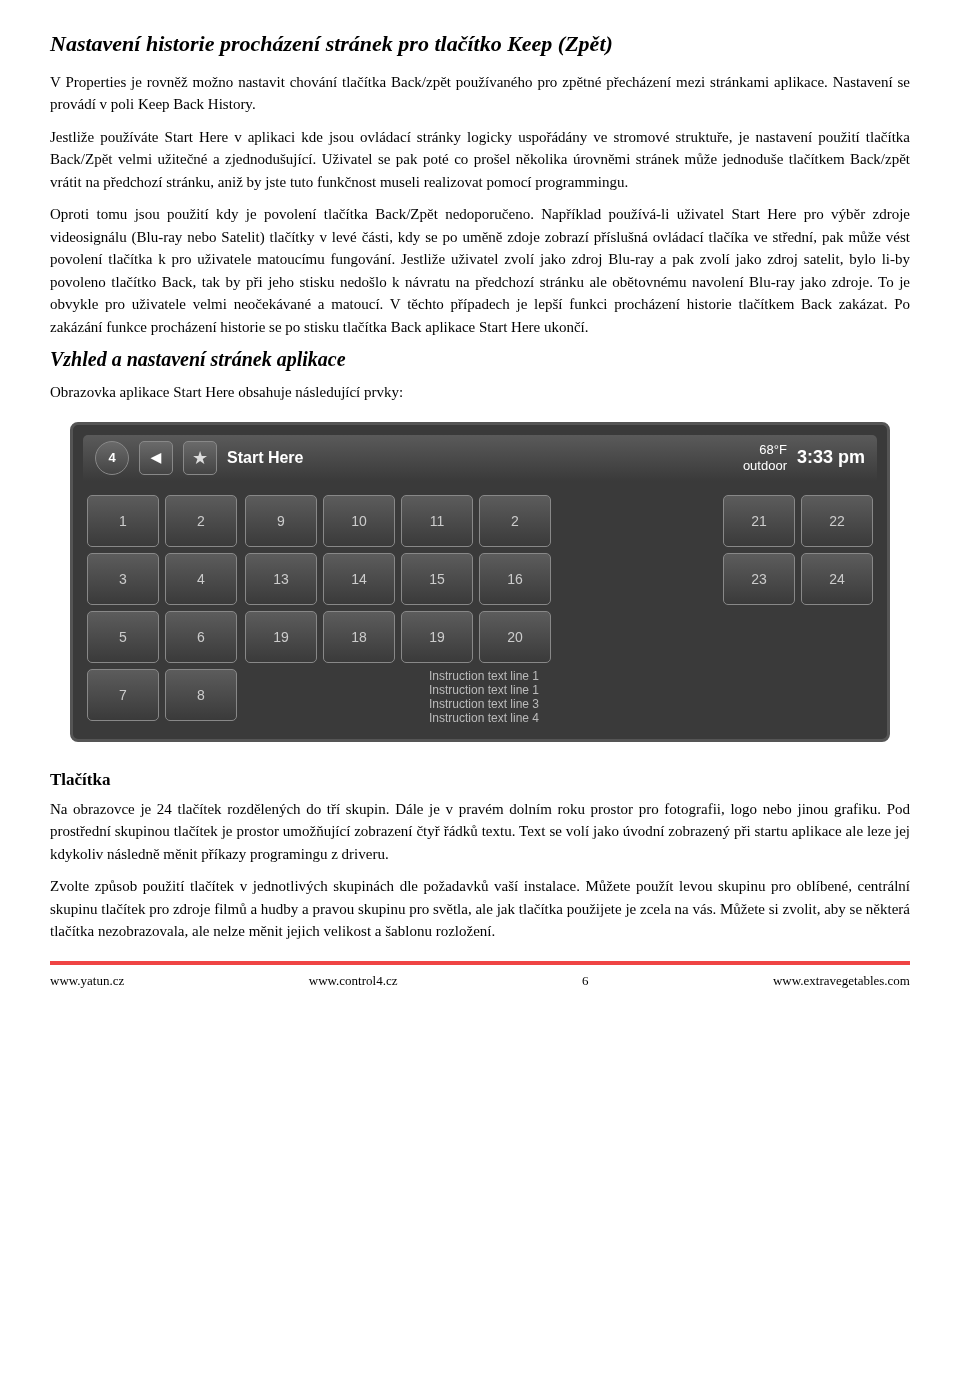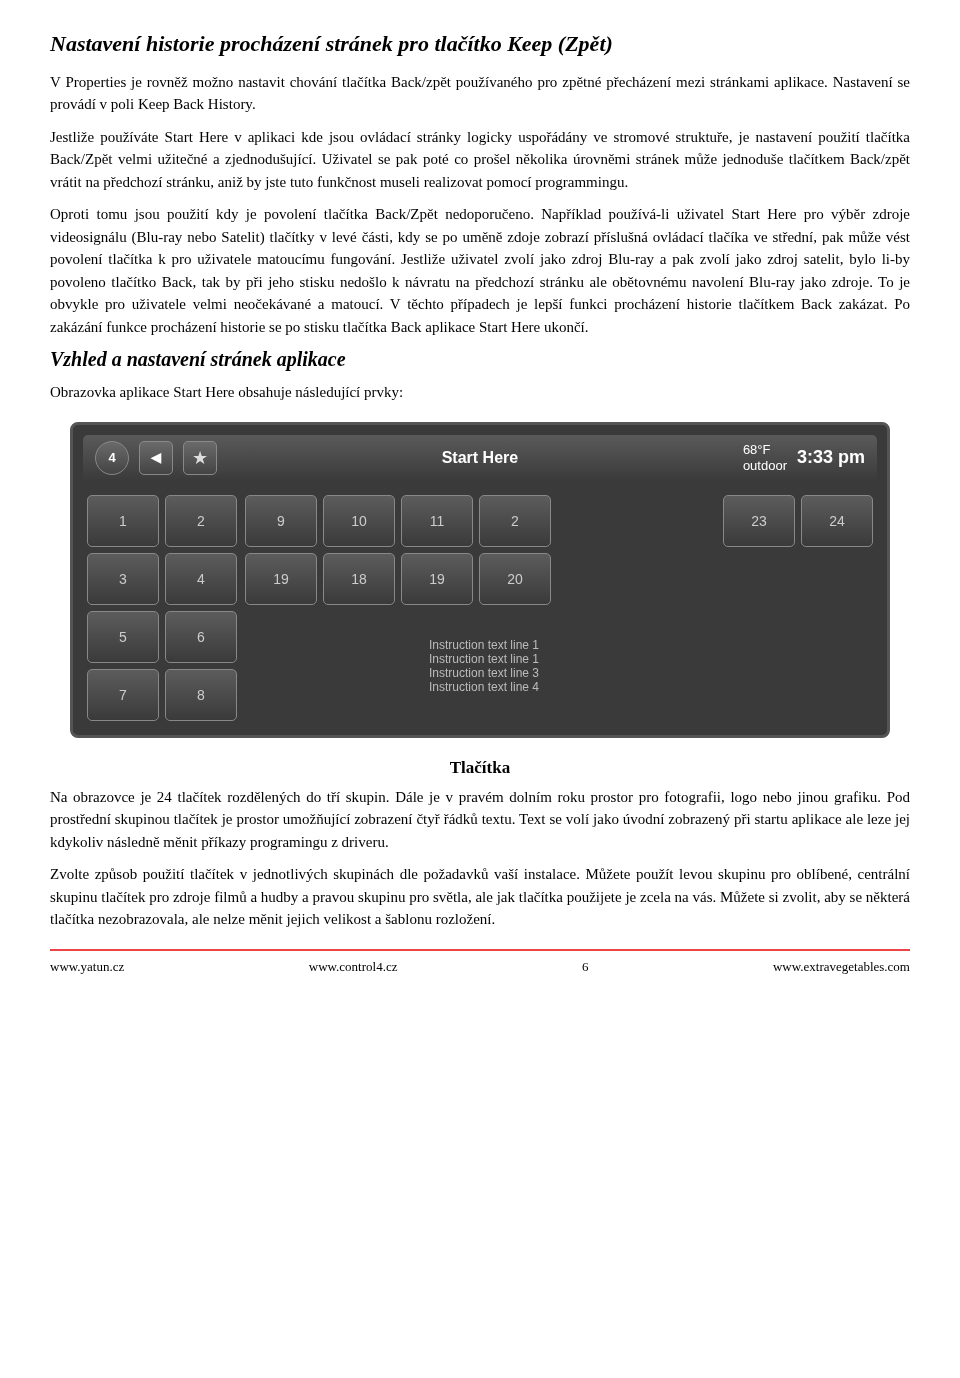--- a/index.html
+++ b/index.html
@@ -70,31 +70,30 @@
       width: 34px; height: 34px;
       border-radius: 5px;
       background: linear-gradient(to bottom, #6a6a6a, #444);
       border: 1px solid #888;
       display: flex; align-items: center; justify-content: center;
       color: #ddd;
       font-size: 18px;
     }
     .ui-title-area {
       flex: 1;
-      text-align: center;
       color: #fff;
       font-family: Arial, sans-serif;
       font-size: 16px;
       font-weight: bold;
     }
     .ui-weather {
       color: #fff;
       font-family: Arial, sans-serif;
       font-size: 13px;
-      text-align: left;
+      text-align: right;
       line-height: 1.2;
     }
     .ui-time {
       color: #fff;
       font-family: Arial, sans-serif;
       font-size: 18px;
       font-weight: bold;
     }
     .ui-buttons-area {
       display: flex;
@@ -131,31 +130,30 @@
       color: #bbb;
       font-family: Arial, sans-serif;
       font-size: 12px;
       text-align: center;
     }
     .footer-bar {
       display: flex;
       justify-content: space-between;
       align-items: center;
       margin-top: 18px;
-      border-top: 2px solid #ef4444;
+      border-top: 4px solid #ef4444;
       padding-top: 8px;
       font-size: 13px;
       color: #000;
     }
     h3.sub-section-title {
       font-size: 17px;
       font-weight: bold;
-      margin-top: 20px;
+      margin-top: 28px;
       margin-bottom: 8px;
-      text-align: center;
     }
   </style>
 </head>
 <body>
 
 <h1 class="page-title">Nastavení historie procházení stránek pro tlačítko Keep (Zpět)</h1>
 
 <p>V Properties je rovněž možno nastavit chování tlačítka Back/zpět používaného pro zpětné přecházení mezi stránkami aplikace. Nastavení se provádí v poli Keep Back History.</p>
 <p>Jestliže používáte Start Here v aplikaci kde jsou ovládací stránky logicky uspořádány ve stromové struktuře, je nastavení použití tlačítka Back/Zpět velmi užitečné a zjednodušující. Uživatel se pak poté co prošel několika úrovněmi stránek může jednoduše tlačítkem Back/zpět vrátit na předchozí stránku, aniž by jste tuto funkčnost museli realizovat pomocí programmingu.</p>
 <p>Oproti tomu jsou použití kdy je povolení tlačítka Back/Zpět nedoporučeno. Například používá-li uživatel Start Here pro výběr zdroje videosignálu (Blu-ray nebo Satelit) tlačítky v levé části, kdy se po uměně zdoje zobrazí příslušná ovládací tlačíka ve střední, pak může vést povolení tlačítka k pro uživatele matoucímu fungování. Jestliže uživatel zvolí jako zdroj Blu-ray a pak zvolí jako zdroj satelit, bylo li-by povoleno tlačítko Back, tak by při jeho stisku nedošlo k návratu na předchozí stránku ale obětovnému navolení Blu-ray jako zdroje. To je obvykle pro uživatele velmi neočekávané a matoucí. V těchto případech je lepší funkci procházení historie tlačítkem Back zakázat. Po zakázání funkce procházení historie se po stisku tlačítka Back aplikace Start Here ukončí.</p>
@@ -199,35 +197,45 @@
     </div>
 
     <div class="ui-button-group" style="flex:1;">
       <div class="ui-btn-row">
         <div class="ui-key">9</div>
         <div class="ui-key">10</div>
         <div class="ui-key">11</div>
         <div class="ui-key">2</div>
       </div>
       <div class="ui-btn-row">
+        <div class="ui-key">13</div>
+        <div class="ui-key">14</div>
+        <div class="ui-key">15</div>
+        <div class="ui-key">16</div>
+      </div>
+      <div class="ui-btn-row">
         <div class="ui-key">19</div>
         <div class="ui-key">18</div>
         <div class="ui-key">19</div>
         <div class="ui-key">20</div>
       </div>
 
       <div class="ui-instruction-area">
         <div class="ui-instruction-line">Instruction text line 1</div>
         <div class="ui-instruction-line">Instruction text line 1</div>
         <div class="ui-instruction-line">Instruction text line 3</div>
         <div class="ui-instruction-line">Instruction text line 4</div>
       </div>
     </div>
 
     <div class="ui-button-group">
+      <div class="ui-btn-row">
+        <div class="ui-key">21</div>
+        <div class="ui-key">22</div>
+      </div>
       <div class="ui-btn-row">
         <div class="ui-key">23</div>
         <div class="ui-key">24</div>
       </div>
     </div>
   </div>
 </div>
 
 <h3 class="sub-section-title">Tlačítka</h3>
 <p>Na obrazovce je 24 tlačítek rozdělených do tří skupin. Dále je v pravém dolním roku prostor pro fotografii, logo nebo jinou grafiku. Pod prostřední skupinou tlačítek je prostor umožňující zobrazení čtyř řádků textu. Text se volí jako úvodní zobrazený při startu aplikace ale leze jej kdykoliv následně měnit příkazy programingu z driveru.</p>

